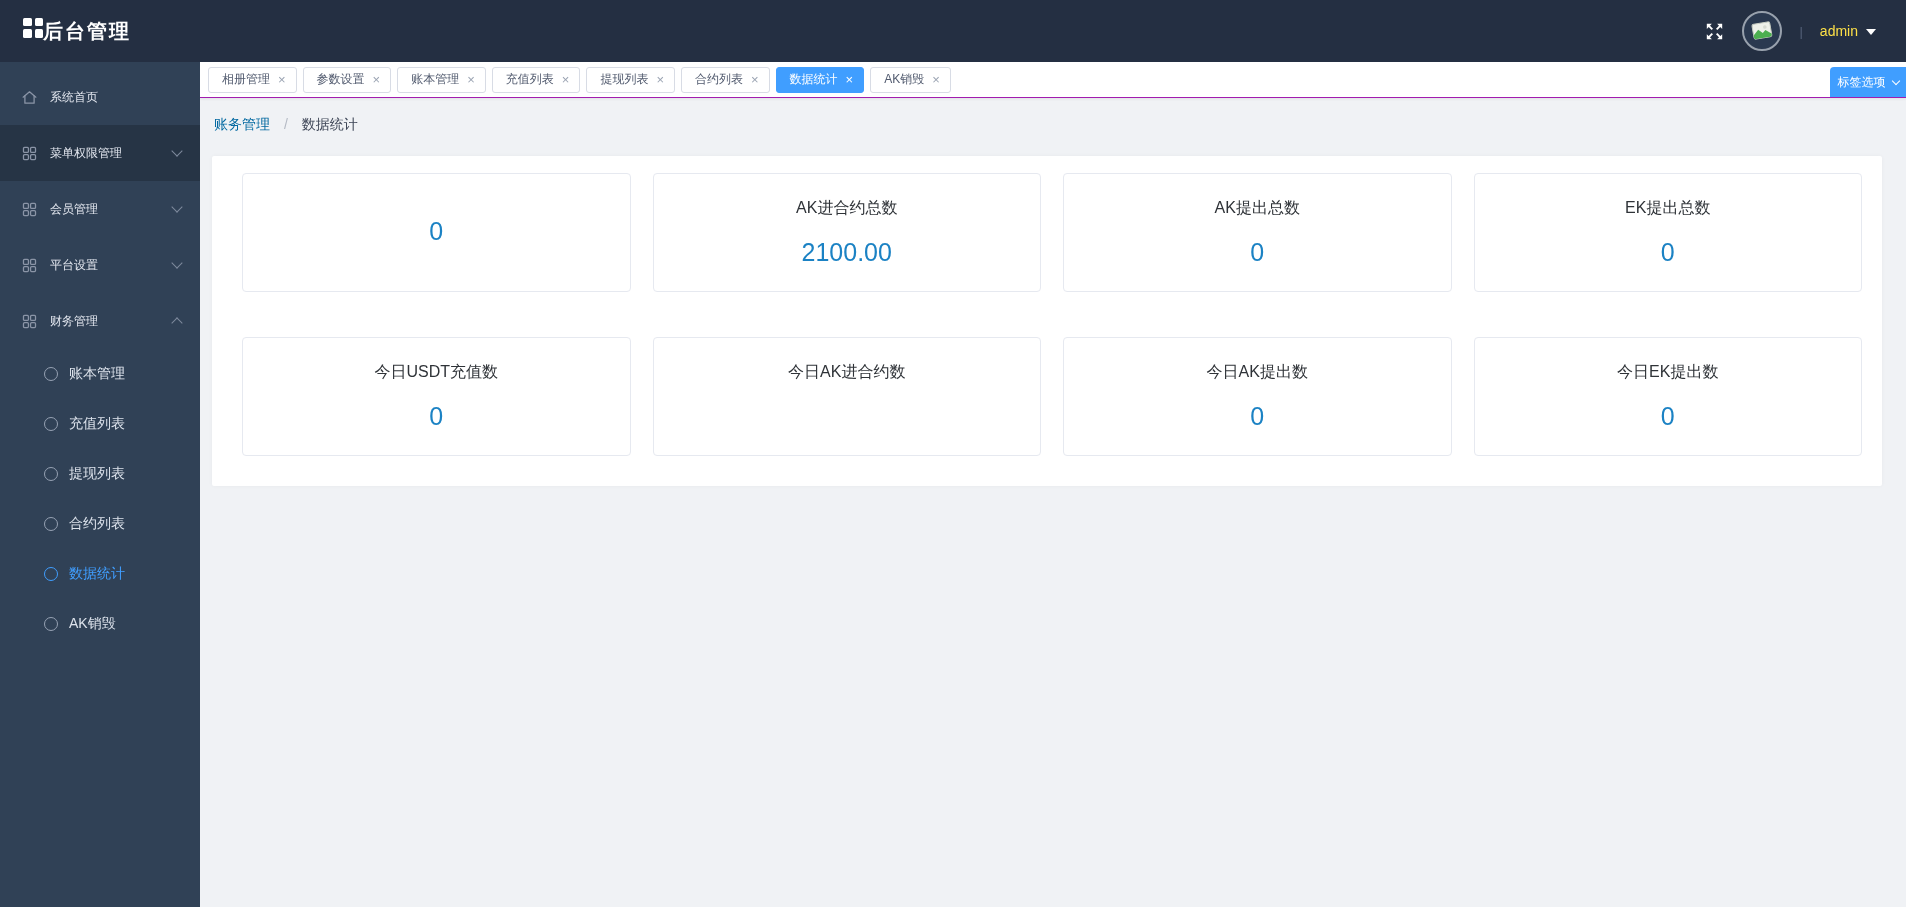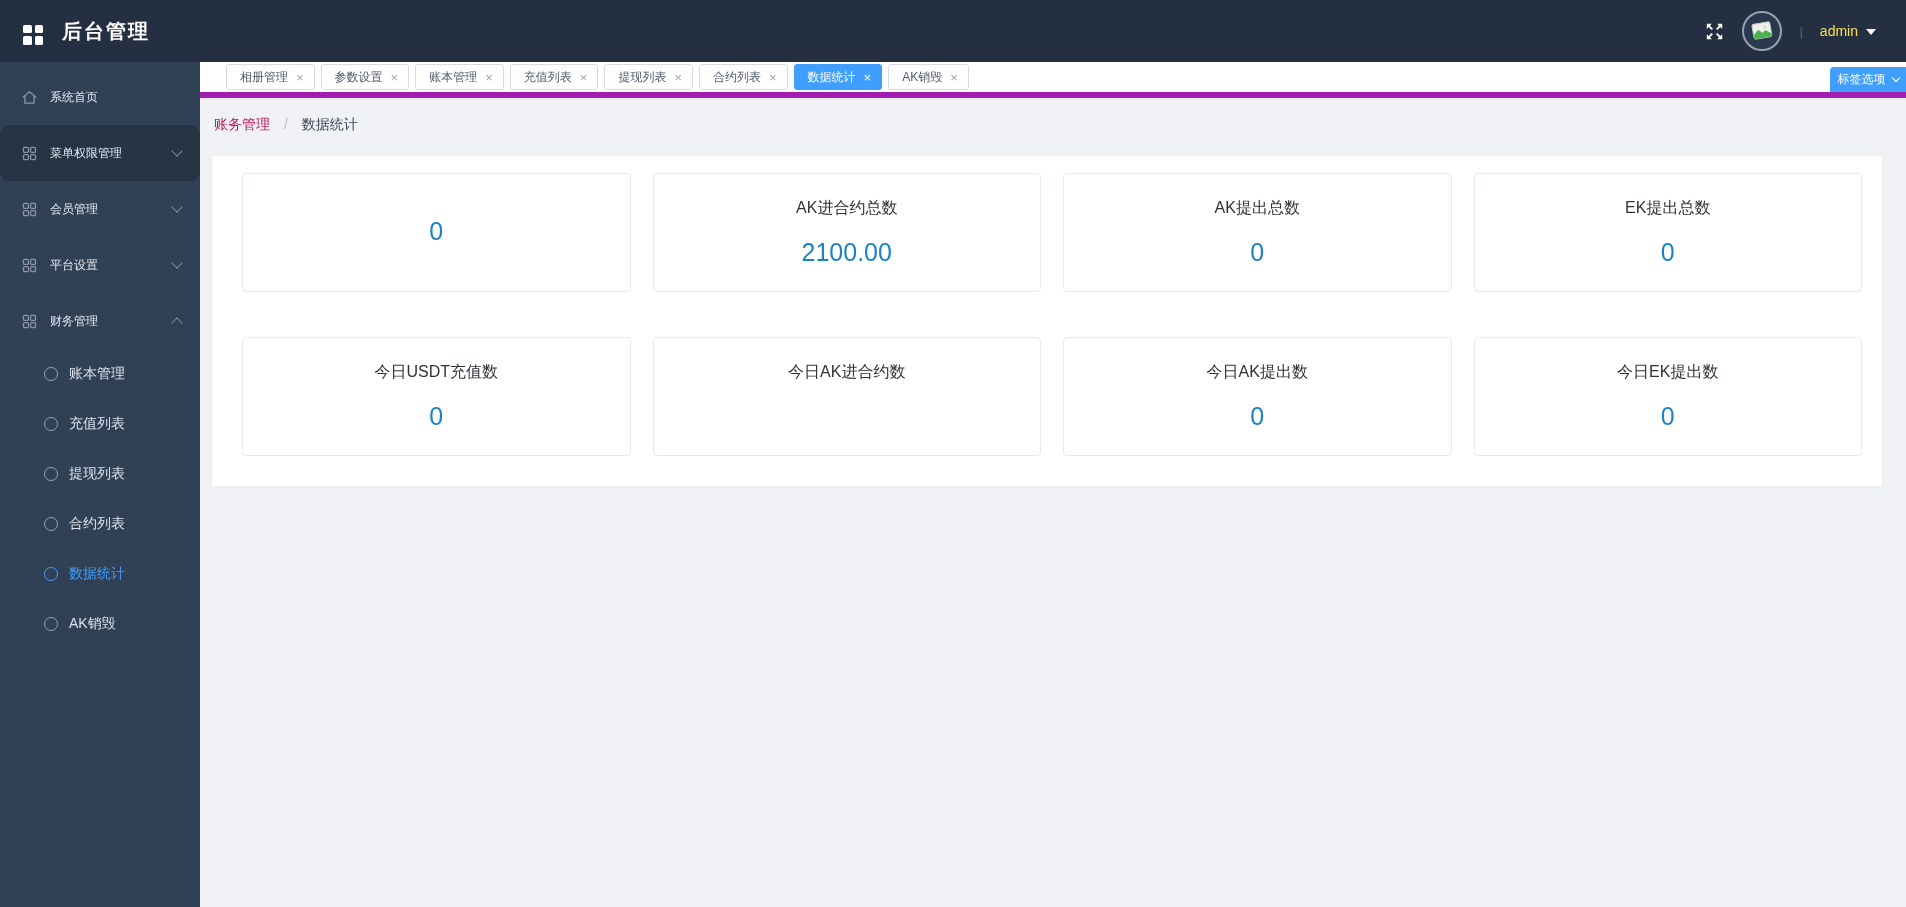--- a/index.html
+++ b/index.html
@@ -13,21 +13,21 @@
   }
 
   
   .header {
     position:absolute; top:0; left:0; right:0; height:62px;
     background:#242f42;
     display:flex; align-items:center; justify-content:space-between;
     padding:0 30px 0 23px;
     z-index:20;
   }
-  .brand { display:flex; align-items:flex-end; gap:19px; }
+  .brand { display:flex; align-items:flex-start; }
   .logo-grid { width:20px; height:20px; display:grid; grid-template-columns:1fr 1fr; grid-template-rows:1fr 1fr; gap:3px; }
   .logo-grid span { background:#ffffff; border-radius:1.5px; }
   .app-title { color:#ffffff; font-size:20px; font-weight:bold; letter-spacing:2px; }
   .header-right { display:flex; align-items:center; gap:17px; }
   .fs-btn { display:inline-flex; cursor:pointer; }
   .avatar {
     width:40px; height:40px; border-radius:50%;
     background:#2a3950; border:2px solid #98a1ad;
     display:flex; align-items:center; justify-content:center;
     overflow:hidden; cursor:pointer;
@@ -46,21 +46,21 @@
   .sidebar {
     position:absolute; top:62px; left:0; bottom:0; width:200px;
     background:#304156; z-index:10;
   }
   .menu { padding-top:7px; }
   .menu-item {
     height:56px; display:flex; align-items:center;
     padding:0 16px 0 21px; position:relative;
     color:#e4e8f0; font-size:12px; cursor:pointer;
   }
-  .menu-item.dark { background:#263445;border-radius:9px; }
+  .menu-item.dark { background:#263445; }
   .mi-icon { width:17px; height:17px; margin-right:12px; color:#8b95a7; display:inline-flex; flex:none; }
   .chev {
     width:8px; height:8px; display:inline-block;
     border-right:1.6px solid #7e8a9d; border-bottom:1.6px solid #7e8a9d;
     position:absolute; right:19px; top:50%;
   }
   .chev.down { transform:translateY(-6px) rotate(45deg); }
   .chev.up   { transform:translateY(-2px) rotate(-135deg); }
   .sub-item {
     height:50px; display:flex; align-items:center;
@@ -71,23 +71,23 @@
     border-radius:50%; margin-right:11px; flex:none;
   }
   .sub-item.active { color:#409eff; }
   .sub-item.active .sub-circle { border-color:#409eff; }
 
   
   .main { position:absolute; top:62px; left:200px; right:0; bottom:0; }
 
   .tabbar {
     position:relative; height:36px; background:#ffffff;
-    border-bottom:6px solid #a21caf;
+    border-bottom:1px solid #a21caf;
     box-shadow:0 1px 3px rgba(0,0,0,0.07);
-    display:flex; align-items:center; padding-left:20px;
+    display:flex; align-items:center; padding-left:2px;
   }
   .tab {
     height:26px; display:inline-flex; align-items:center; gap:8px;
     padding:0 10px 0 13px; margin-left:6px;
     border:1px solid #d8dce5; border-radius:3px;
     background:#ffffff; color:#515a6e; font-size:12px;
     cursor:pointer; white-space:nowrap;
   }
   .tab .tab-x { color:#9aa3b2; font-size:13px; line-height:1; cursor:pointer; }
   .tab.active { background:#409eff; border-color:#409eff; color:#ffffff; }
@@ -98,21 +98,21 @@
     display:flex; align-items:center; justify-content:center; gap:7px;
     border-radius:4px 0 0 0; cursor:pointer;
   }
   .chev-sm {
     width:6px; height:6px; display:inline-block;
     border-right:1.5px solid #ffffff; border-bottom:1.5px solid #ffffff;
     transform:rotate(45deg); margin-top:-3px;
   }
 
   .breadcrumb { height:58px; padding:18px 0 0 14px; font-size:14px; }
-  .crumb-parent { color:#be185d; cursor:pointer; }
+  .crumb-parent { color:#0369a1; cursor:pointer; }
   .crumb-sep { color:#b4bac4; margin:0 10px; }
   .crumb-current { color:#3e4657; }
 
   .panel {
     margin:0 24px 0 12px; height:330px; background:#ffffff;
     border-radius:2px; box-shadow:0 0 4px rgba(0,0,0,0.04);
     padding:17px 20px 0 30px;
   }
   .cards {
     display:grid; grid-template-columns:repeat(4,1fr);

